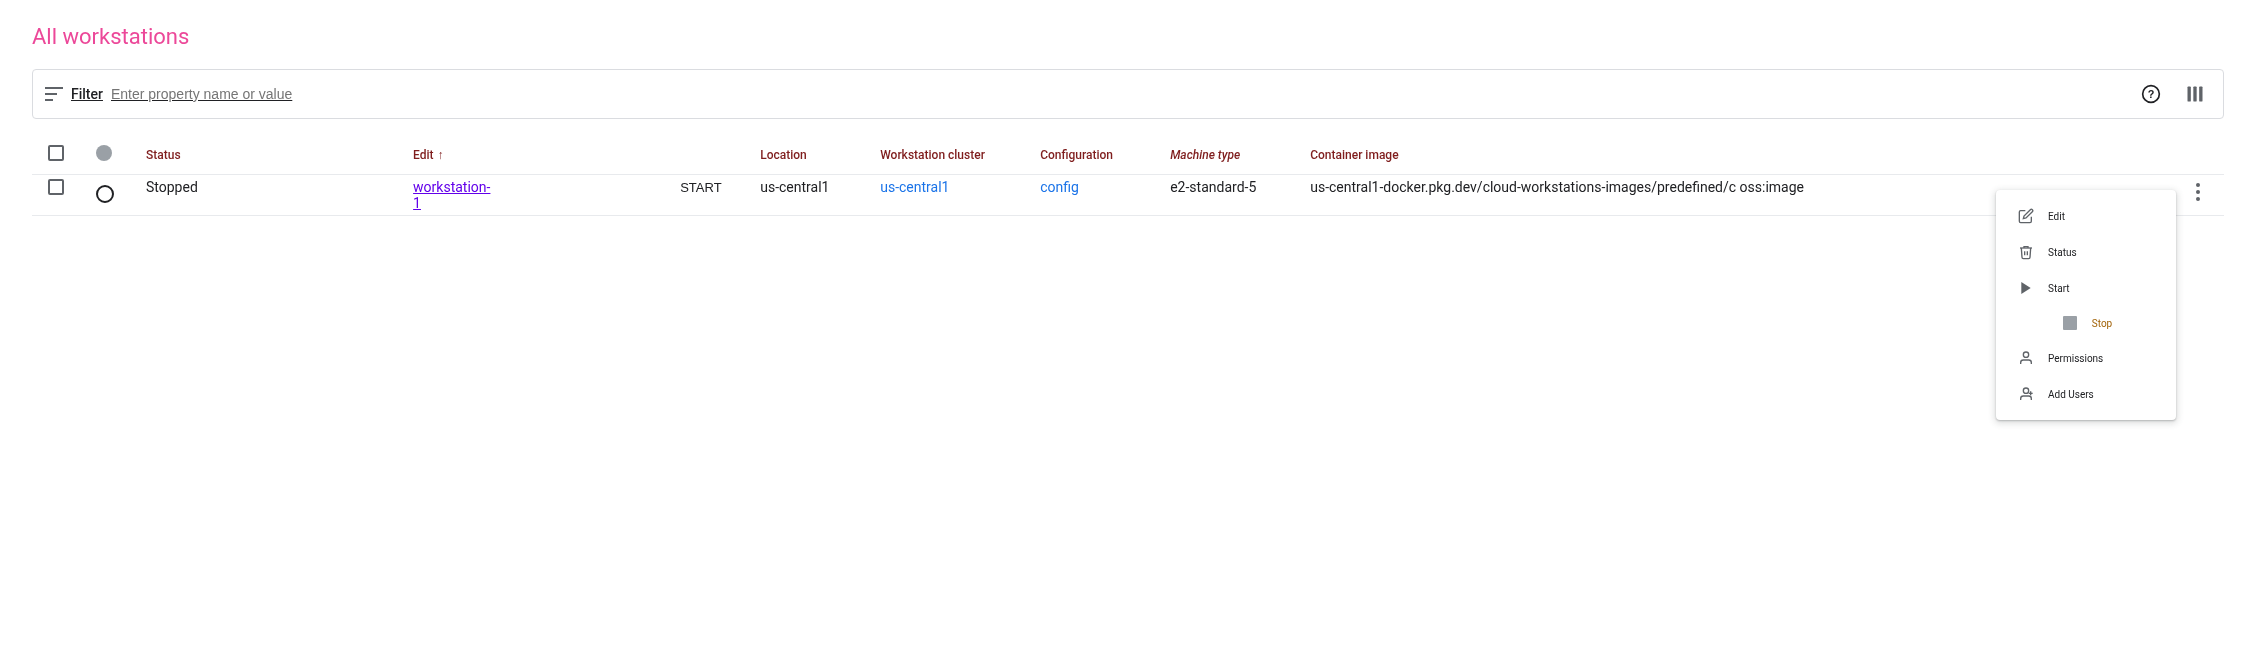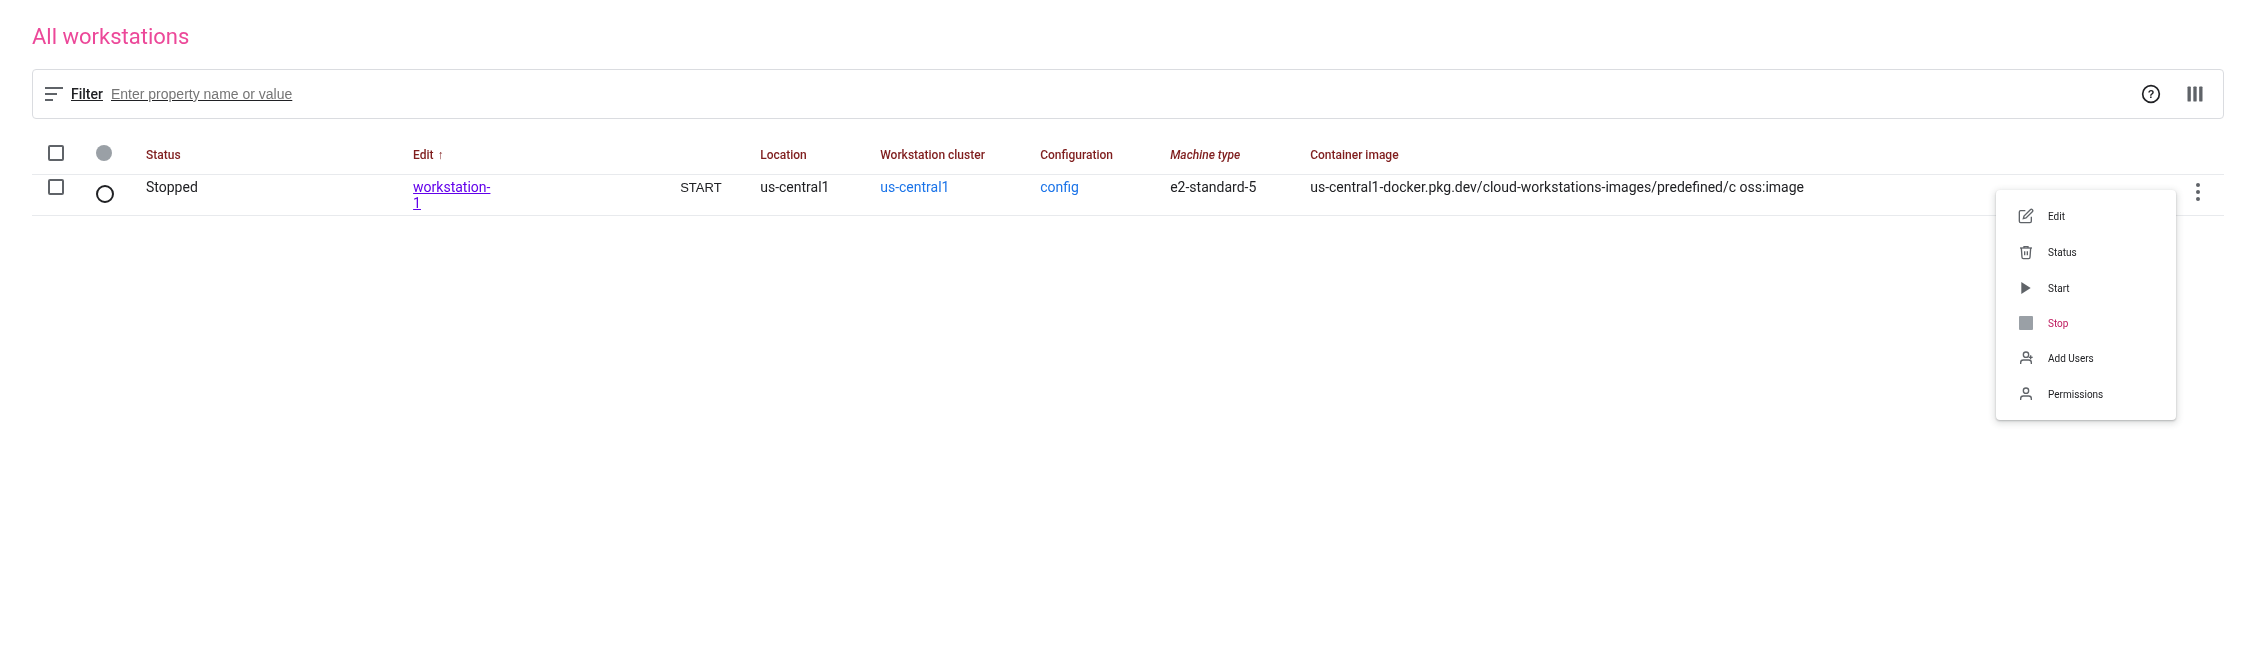--- a/index.html
+++ b/index.html
@@ -104,21 +104,21 @@
     .menu-item {
       display: flex;
       align-items: center;
       gap: 12px;
       padding: 10px 20px;
       font-size: 10px;
       color: #202124;
       cursor: pointer;
       white-space: nowrap;
     }
-    .menu-item.disabled { color: #be185d; cursor: default; }
+    .menu-item.disabled { color: #a16207; cursor: default; justify-content: center; }
     .menu-icon { font-size: 16px; color: #5f6368; width: 20px; display: flex; align-items: center; justify-content: center; }
     .menu-item.disabled .menu-icon { color: #9aa0a6; }
 
     .header-row {
       display: flex;
       align-items: center;
     }
   </style>
 </head>
 <body>
@@ -267,31 +267,31 @@
         </svg>
       </span>
       <span>Stop</span>
     </div>
 
     <div class="menu-item">
       <span class="menu-icon">
         <svg width="16" height="16" viewBox="0 0 24 24" fill="none" stroke="#5f6368" stroke-width="2">
           <path d="M20 21v-2a4 4 0 0 0-4-4H8a4 4 0 0 0-4 4v2"></path>
           <circle cx="12" cy="7" r="4"></circle>
+        </svg>
+      </span>
+      <span>Permissions</span>
+    </div>
+
+    <div class="menu-item">
+      <span class="menu-icon">
+        <svg width="16" height="16" viewBox="0 0 24 24" fill="none" stroke="#5f6368" stroke-width="2">
+          <path d="M20 21v-2a4 4 0 0 0-4-4H8a4 4 0 0 0-4 4v2"></path>
+          <circle cx="12" cy="7" r="4"></circle>
           <line x1="19" y1="8" x2="19" y2="14"></line>
           <line x1="22" y1="11" x2="16" y2="11"></line>
         </svg>
       </span>
       <span>Add Users</span>
     </div>
 
-    <div class="menu-item">
-      <span class="menu-icon">
-        <svg width="16" height="16" viewBox="0 0 24 24" fill="none" stroke="#5f6368" stroke-width="2">
-          <path d="M20 21v-2a4 4 0 0 0-4-4H8a4 4 0 0 0-4 4v2"></path>
-          <circle cx="12" cy="7" r="4"></circle>
-        </svg>
-      </span>
-      <span>Permissions</span>
-    </div>
-
   </div>
 </div>
 
 </body></html>

